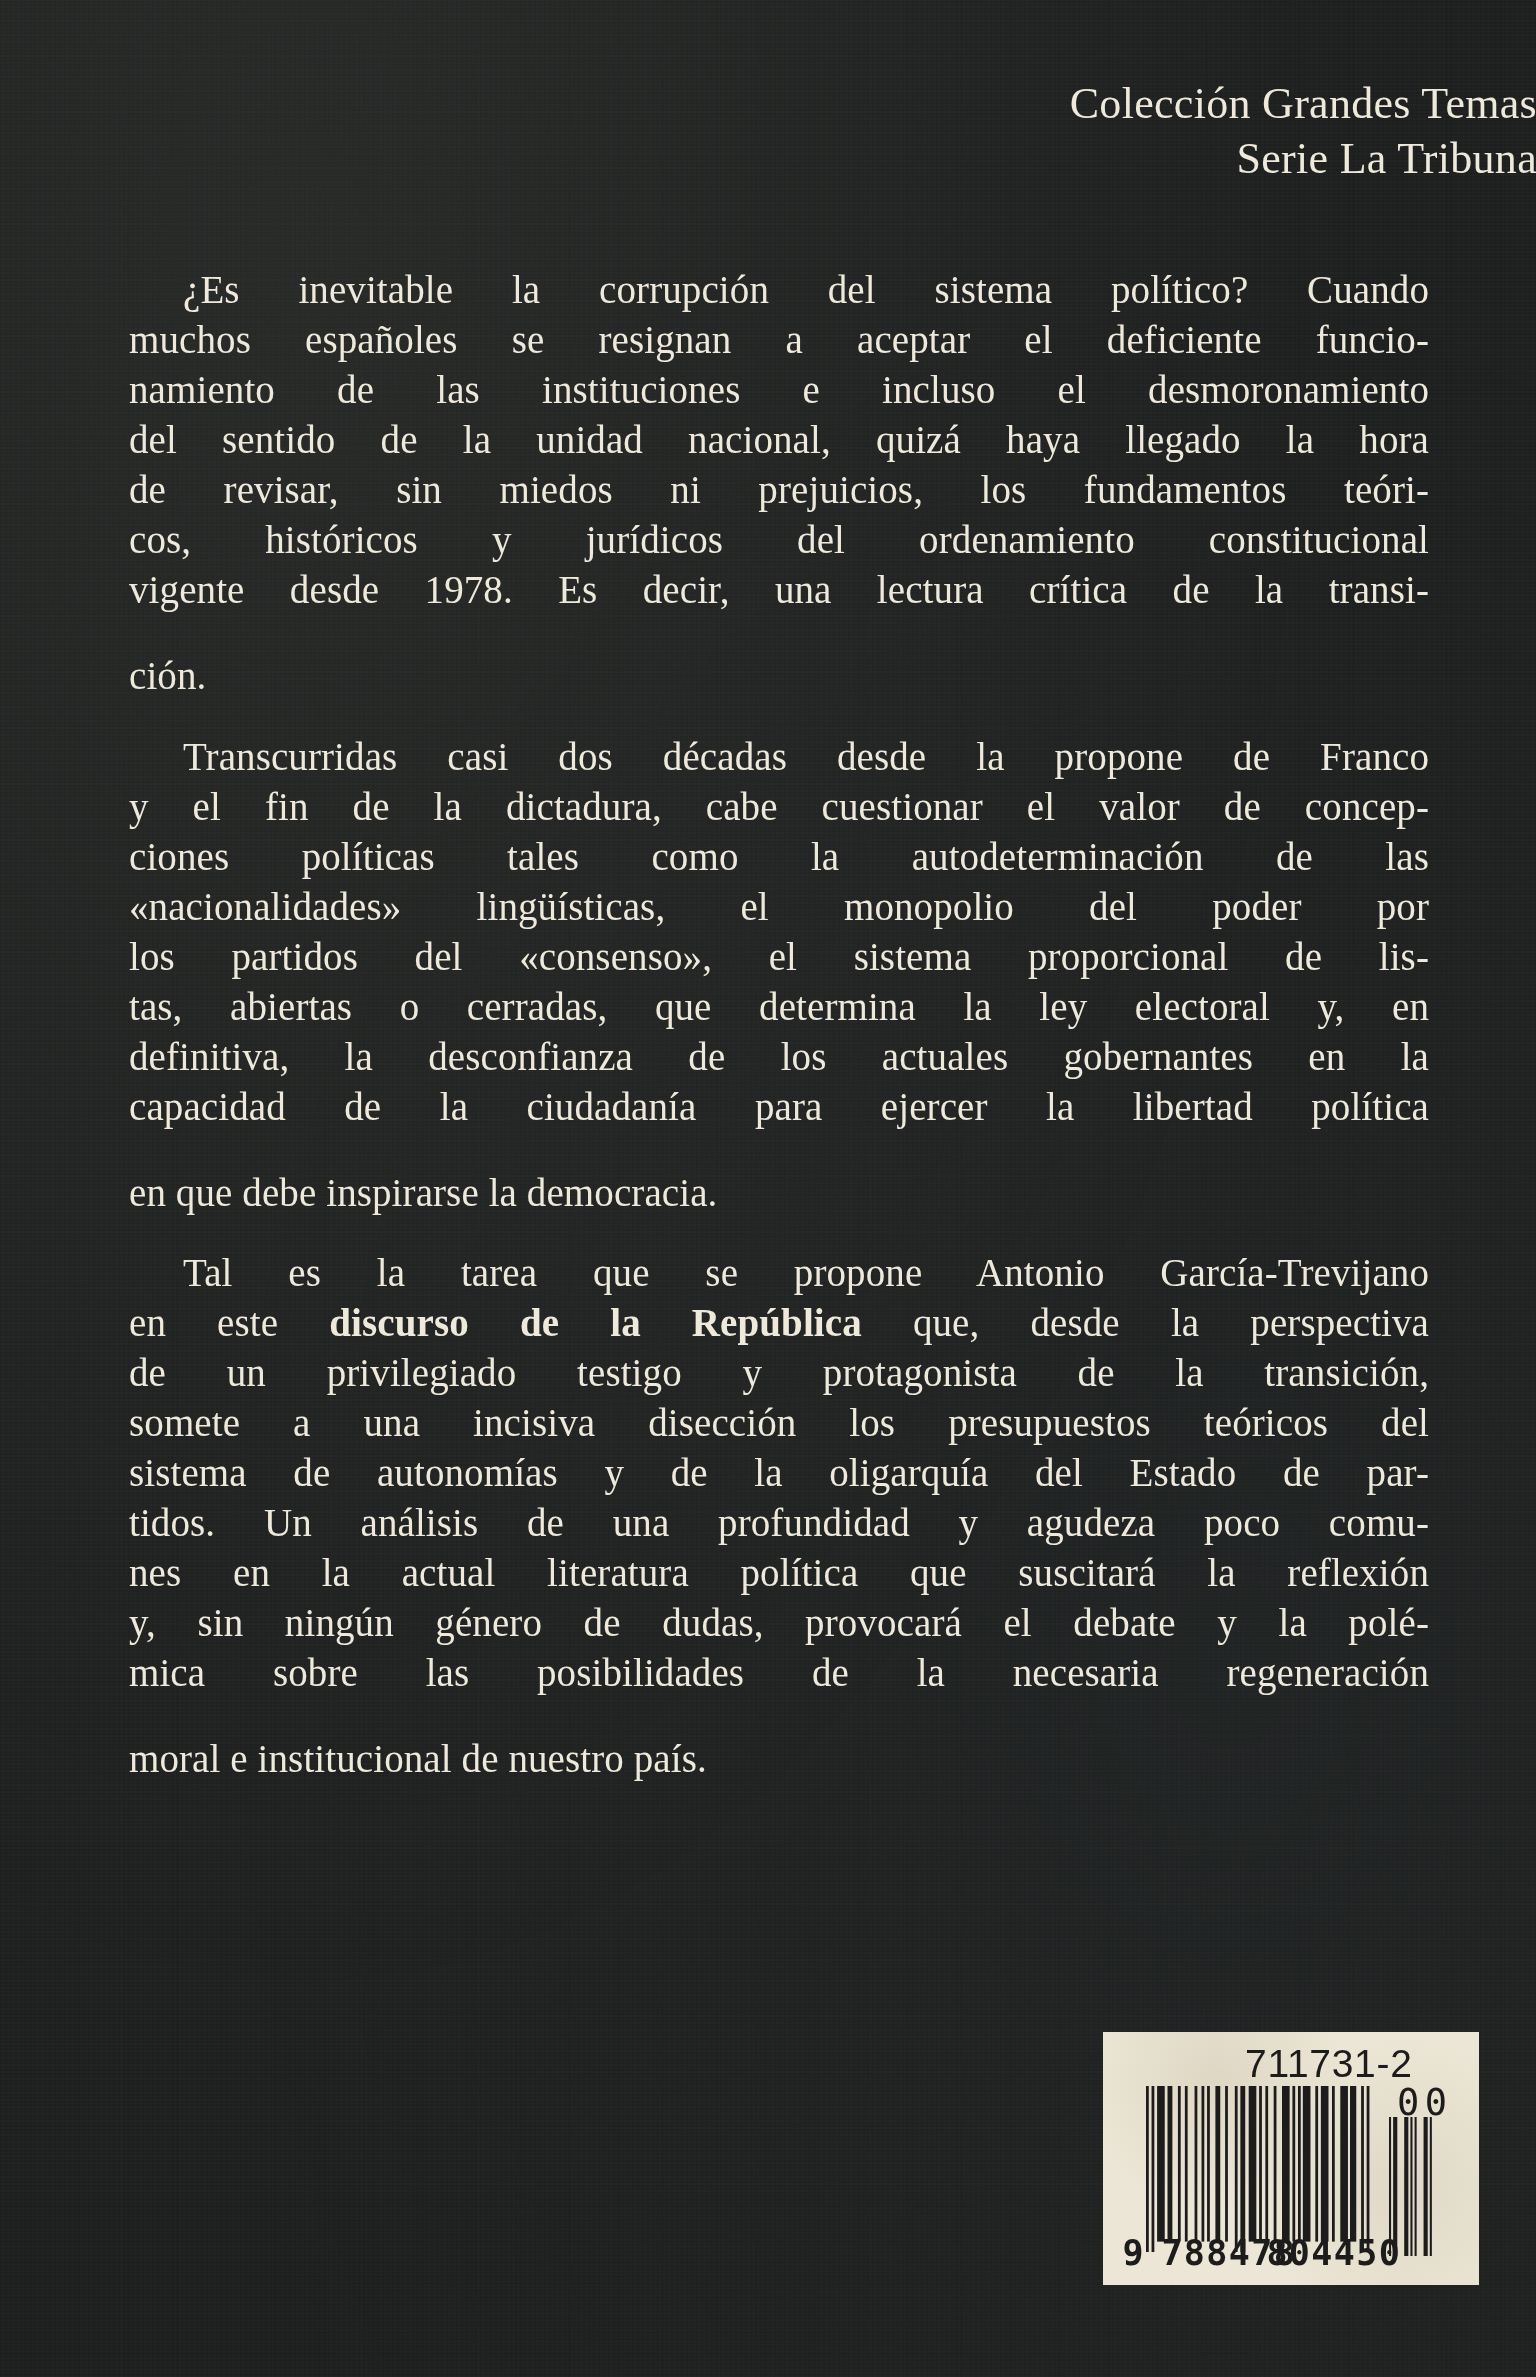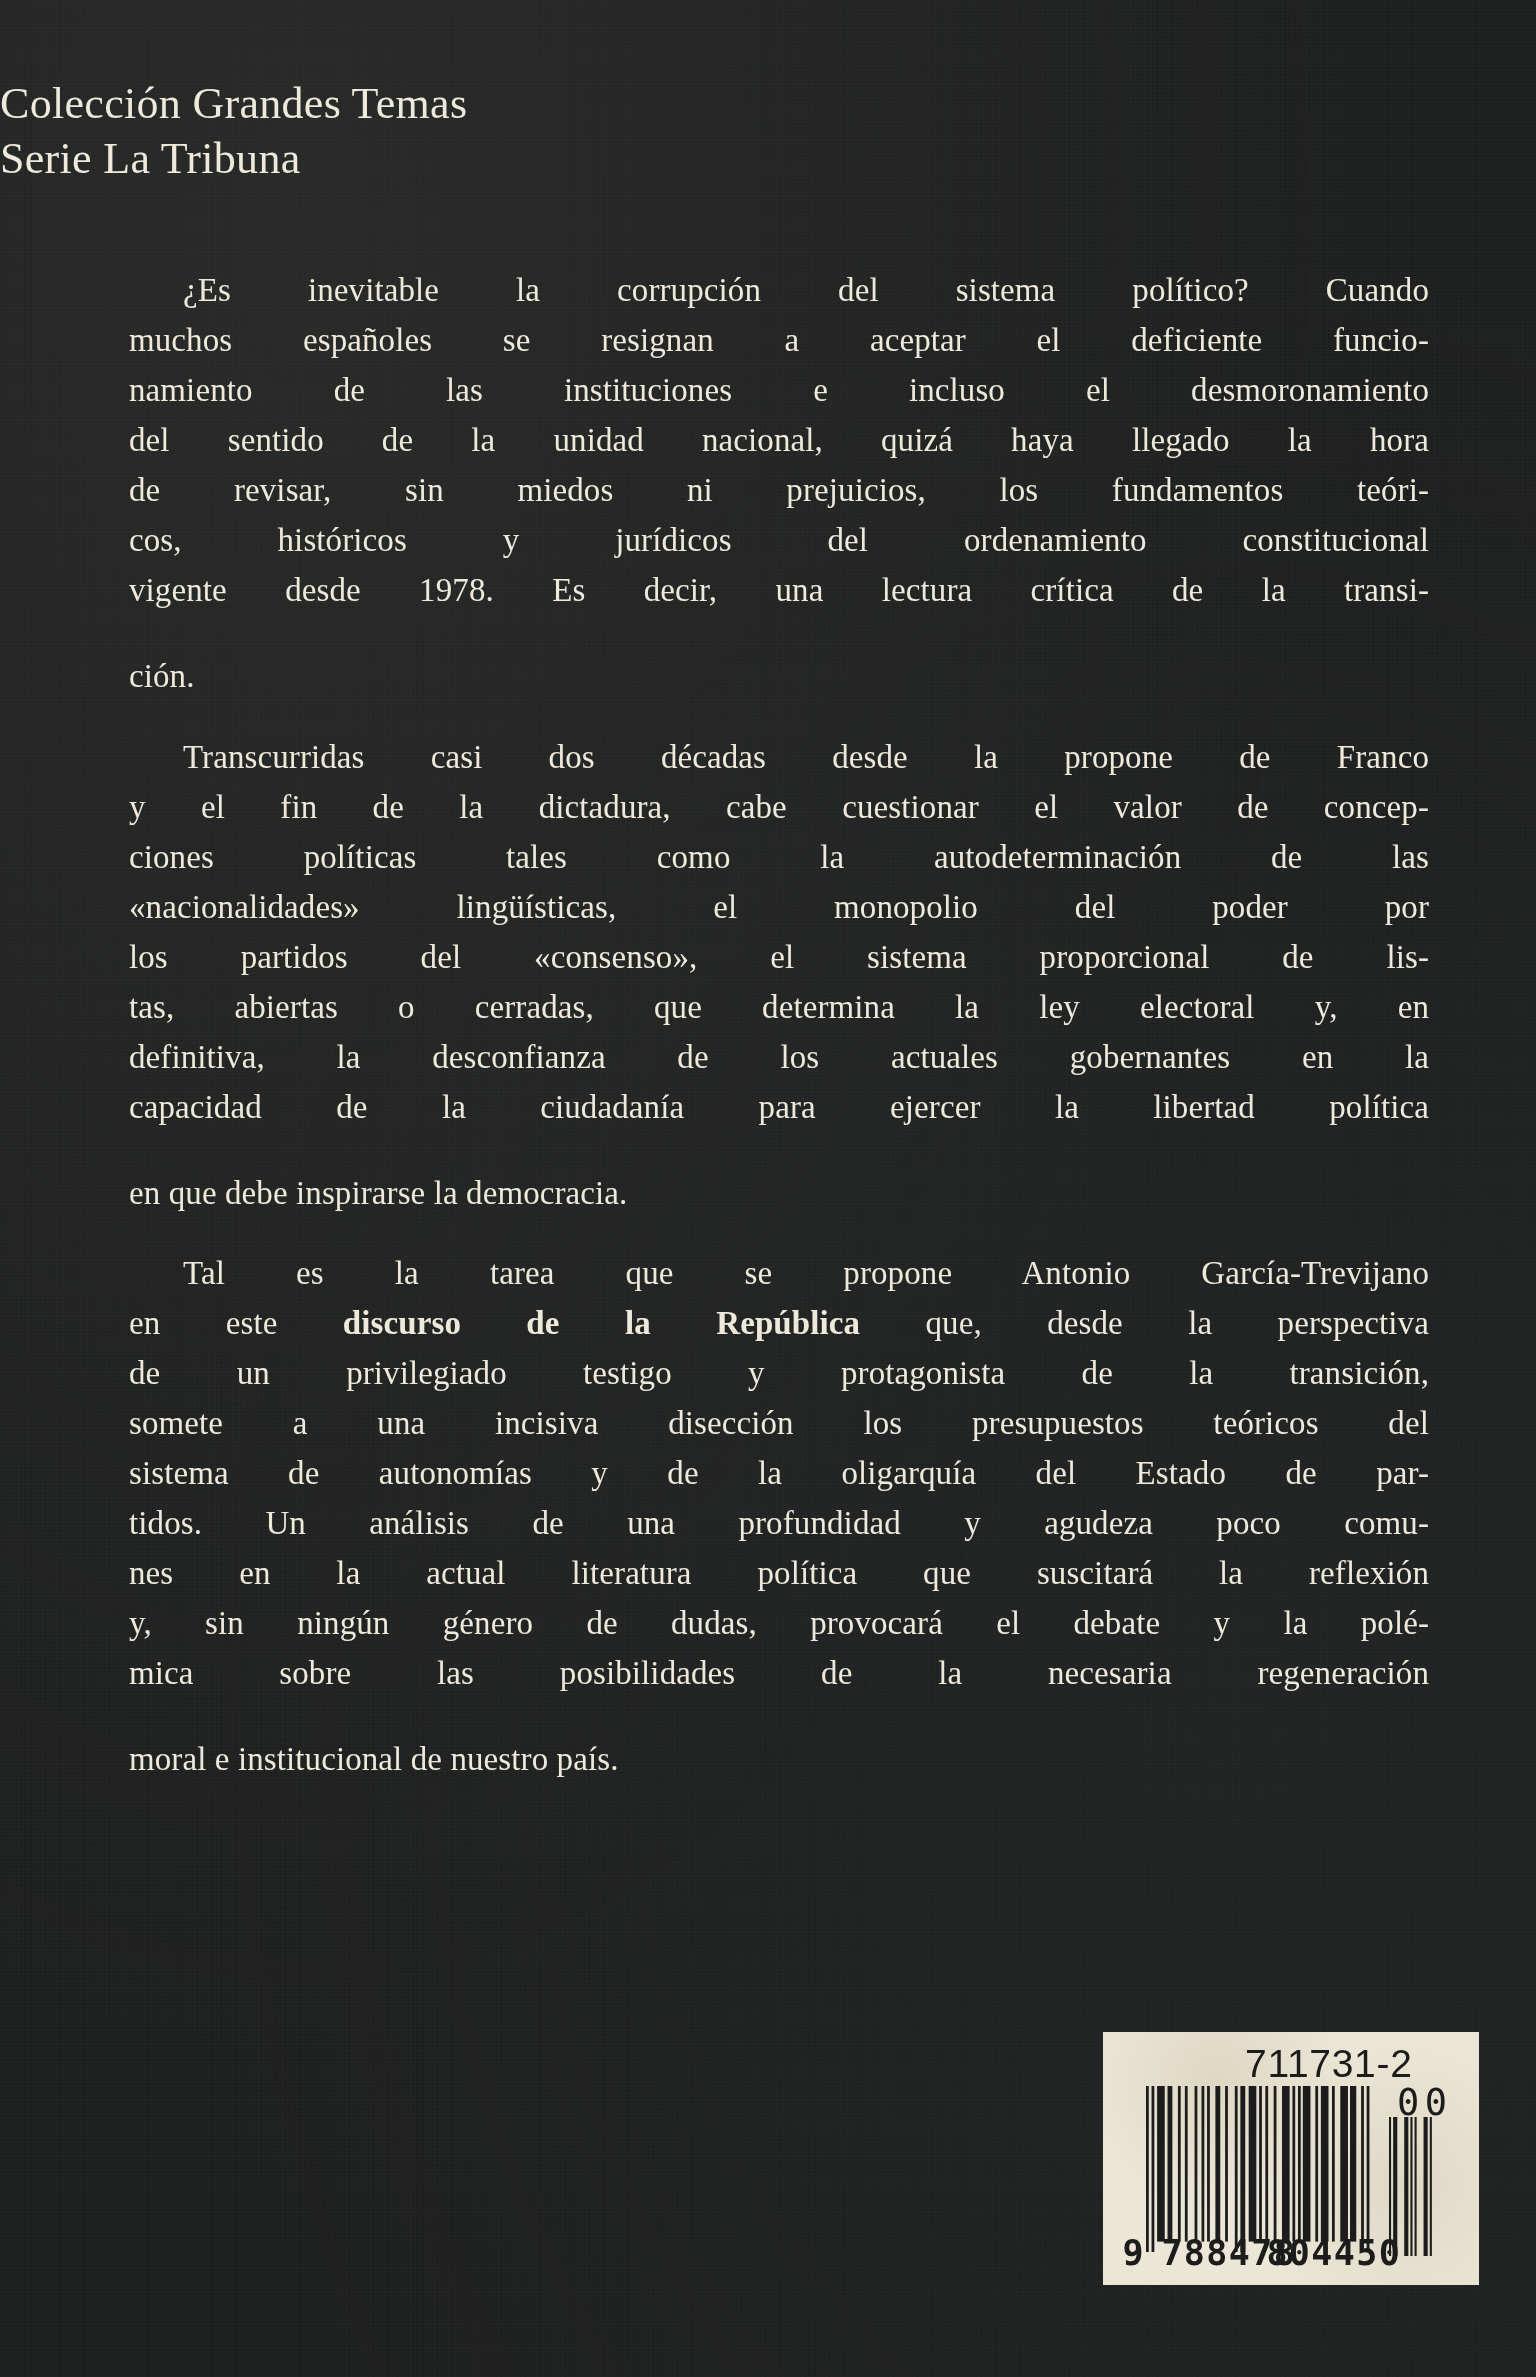--- a/index.html
+++ b/index.html
@@ -10,26 +10,26 @@
         radial-gradient(ellipse at 20% 10%, rgba(60,62,58,0.35), transparent 60%),
         radial-gradient(ellipse at 80% 70%, rgba(40,44,46,0.35), transparent 60%),
         repeating-linear-gradient(0deg, rgba(255,255,255,0.012) 0 1.4px, transparent 1.4px 3.5px),
         repeating-linear-gradient(90deg, rgba(0,0,0,0.05) 0 2.1px, transparent 2.1px 4.9px);
       position: relative;
       font-family: "Liberation Serif", "DejaVu Serif", serif;
       color: #efe9dc;
     }
     .header {
       position: absolute; left: 0; width: 1537px; top: 76px;
-      text-align: left; font-size: 44px; line-height: 55px;
+      text-align: right; font-size: 44px; line-height: 55px;
       letter-spacing: 0.3px;
     }
     .body-text {
       position: absolute; left: 129px; width: 1300px; top: 265px;
-      font-size: 33px; line-height: 50px;
+      font-size: 39px; line-height: 50px;
       text-align: justify;
       letter-spacing: 0.1px;
     }
     .para { margin: 0 0 30.5px 0; }
     .line {
       display: block; white-space: nowrap;
       text-align: justify; text-align-last: justify;
     }
     .line.indent { padding-left: 54px; }
     .line.last { text-align-last: left; margin-top: 36px; }

